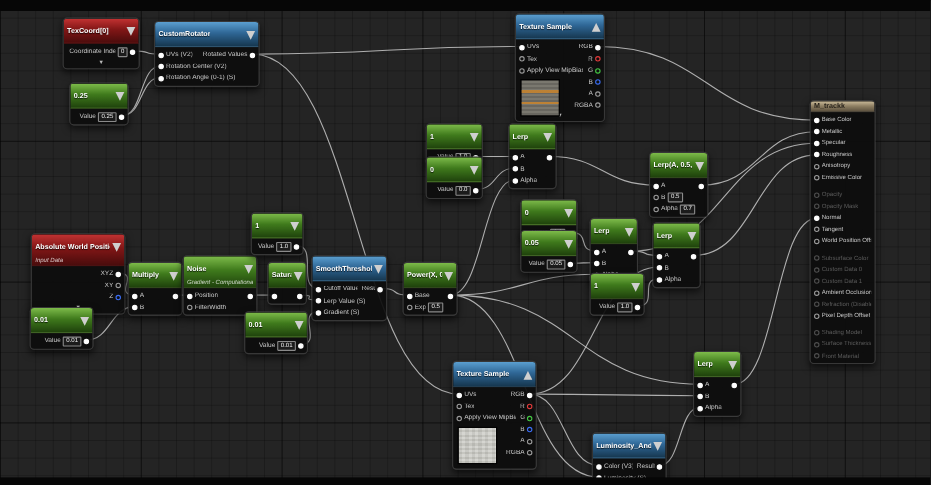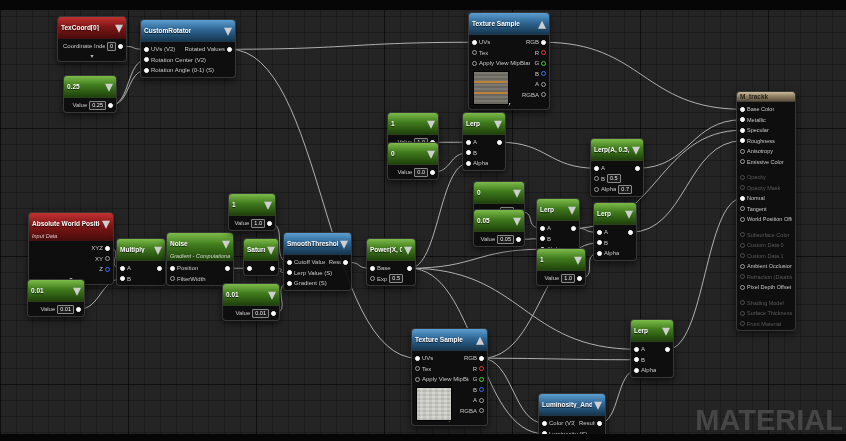--- a/index.html
+++ b/index.html
@@ -743,16 +743,15 @@
             <span class="pin p-conn" id="pin-lerpB-in1"></span>
             <span class="lbl">B</span>
           </div>
           <div class="row">
             <span class="pin p-conn" id="pin-lerpB-in2"></span>
             <span class="lbl">Alpha</span>
           </div>
         </div>
       </div>
     </div>
-  <div id="watermark">MATERIAL</div>
   <div class="bar top"></div>
   <div class="bar bottom"></div>
 </div>
 
 </body></html>

